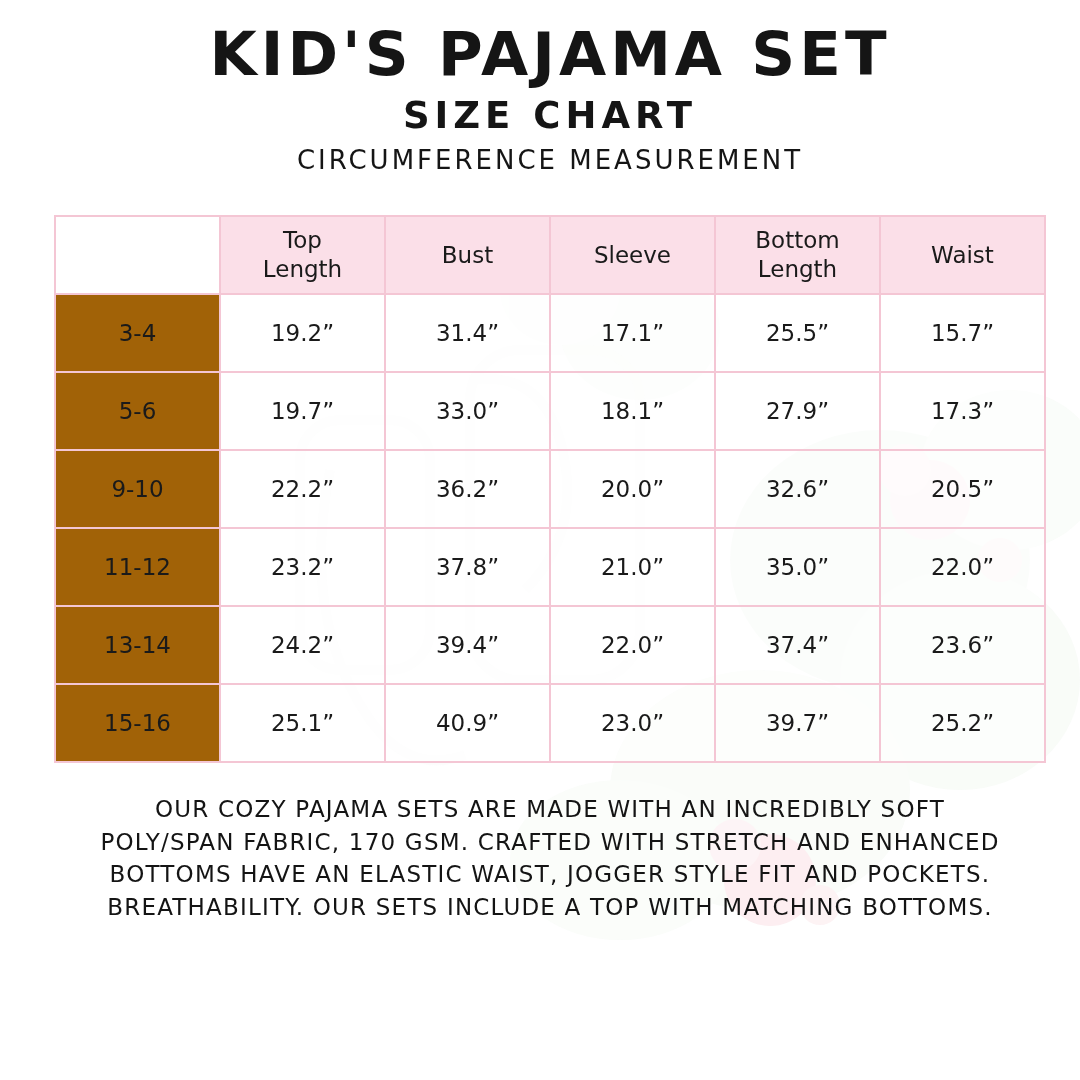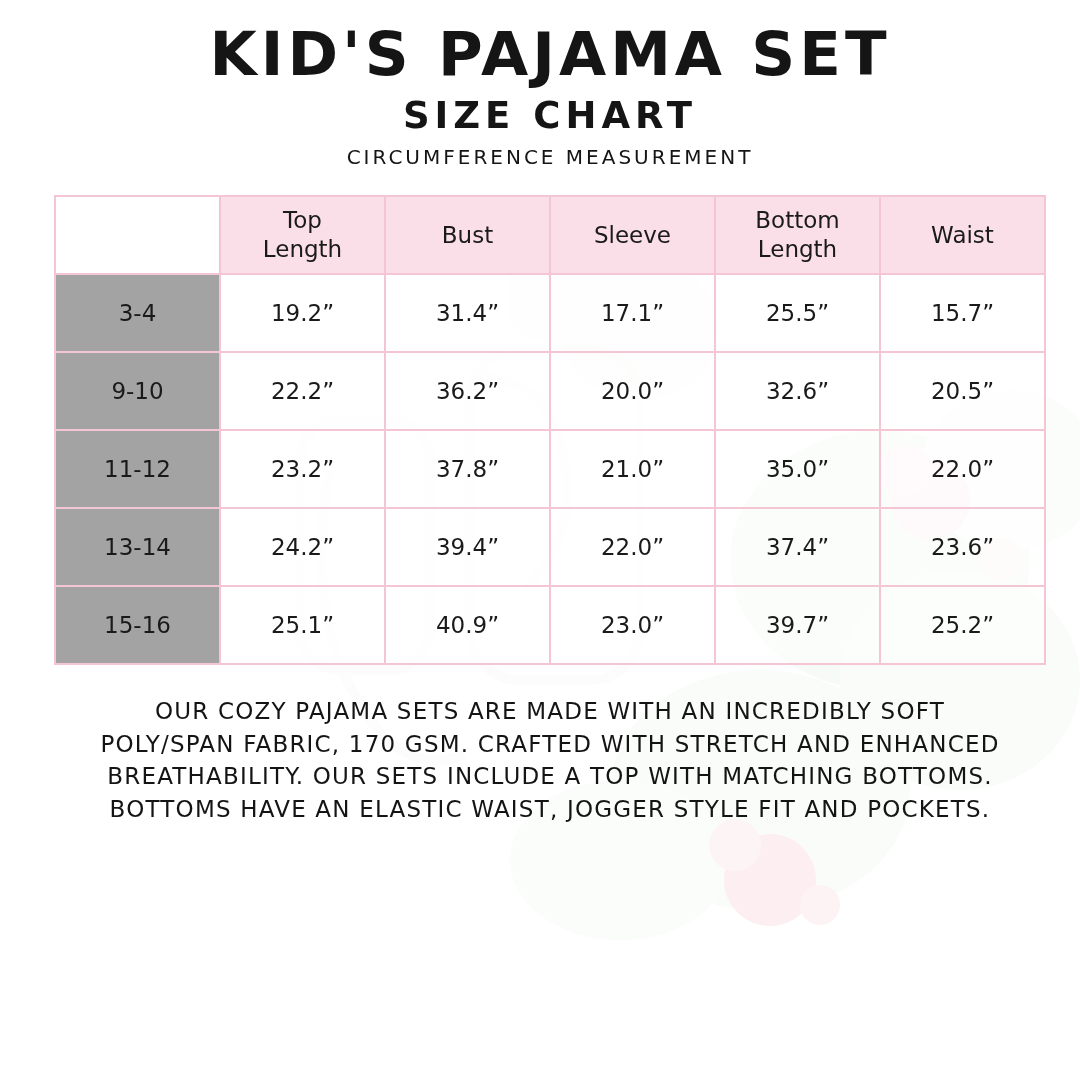--- a/index.html
+++ b/index.html
@@ -49,28 +49,28 @@
   .subtitle {
     margin-top: 8px;
     font-size: 37px;
     font-weight: bold;
     letter-spacing: 5px;
     color: #151515;
     text-align: center;
   }
   .subsubtitle {
     margin-top: 8px;
-    font-size: 20px;
+    font-size: 26px;
     letter-spacing: 3px;
     color: #151515;
     text-align: right;
   }
 
   .table-wrap {
-    margin-top: 26px;
+    margin-top: 40px;
     width: 980px;
     display: flex;
     justify-content: center;
     align-items: flex-end;
   }
   table.size-chart {
     border-collapse: collapse;
     table-layout: fixed;
     width: 980px;
     position: relative;
@@ -92,21 +92,21 @@
     width: 163px;
   }
   th.col-head {
     background: #fbdfe8;
     font-size: 23px;
     height: 112px;
     line-height: 1.25;
     width: 163px;
   }
   td.row-head {
-    background: #a3a3a3;
+    background: #a16207;
     width: 163px;
     font-size: 23px;
   }
   td.val {
     background: rgba(255,255,255,0.55);
     width: 163px;
   }
 
   .footer {
     margin-top: 30px;
@@ -173,20 +173,28 @@
       <tbody>
         <tr>
           <td class="row-head">3-4</td>
           <td class="val">19.2”</td>
           <td class="val">31.4”</td>
           <td class="val">17.1”</td>
           <td class="val">25.5”</td>
           <td class="val">15.7”</td>
         </tr>
         <tr>
+          <td class="row-head">5-6</td>
+          <td class="val">19.7”</td>
+          <td class="val">33.0”</td>
+          <td class="val">18.1”</td>
+          <td class="val">27.9”</td>
+          <td class="val">17.3”</td>
+        </tr>
+        <tr>
           <td class="row-head">9-10</td>
           <td class="val">22.2”</td>
           <td class="val">36.2”</td>
           <td class="val">20.0”</td>
           <td class="val">32.6”</td>
           <td class="val">20.5”</td>
         </tr>
         <tr>
           <td class="row-head">11-12</td>
           <td class="val">23.2”</td>
@@ -211,17 +219,17 @@
           <td class="val">39.7”</td>
           <td class="val">25.2”</td>
         </tr>
       </tbody>
     </table>
   </div>
 
   <div class="footer">
     <div>OUR COZY PAJAMA SETS ARE MADE WITH AN INCREDIBLY SOFT</div>
     <div>POLY/SPAN FABRIC, 170 GSM. CRAFTED WITH STRETCH AND ENHANCED</div>
+    <div>BOTTOMS HAVE AN ELASTIC WAIST, JOGGER STYLE FIT AND POCKETS.</div>
     <div>BREATHABILITY. OUR SETS INCLUDE A TOP WITH MATCHING BOTTOMS.</div>
-    <div>BOTTOMS HAVE AN ELASTIC WAIST, JOGGER STYLE FIT AND POCKETS.</div>
   </div>
 
 </div>
 
 </body></html>

